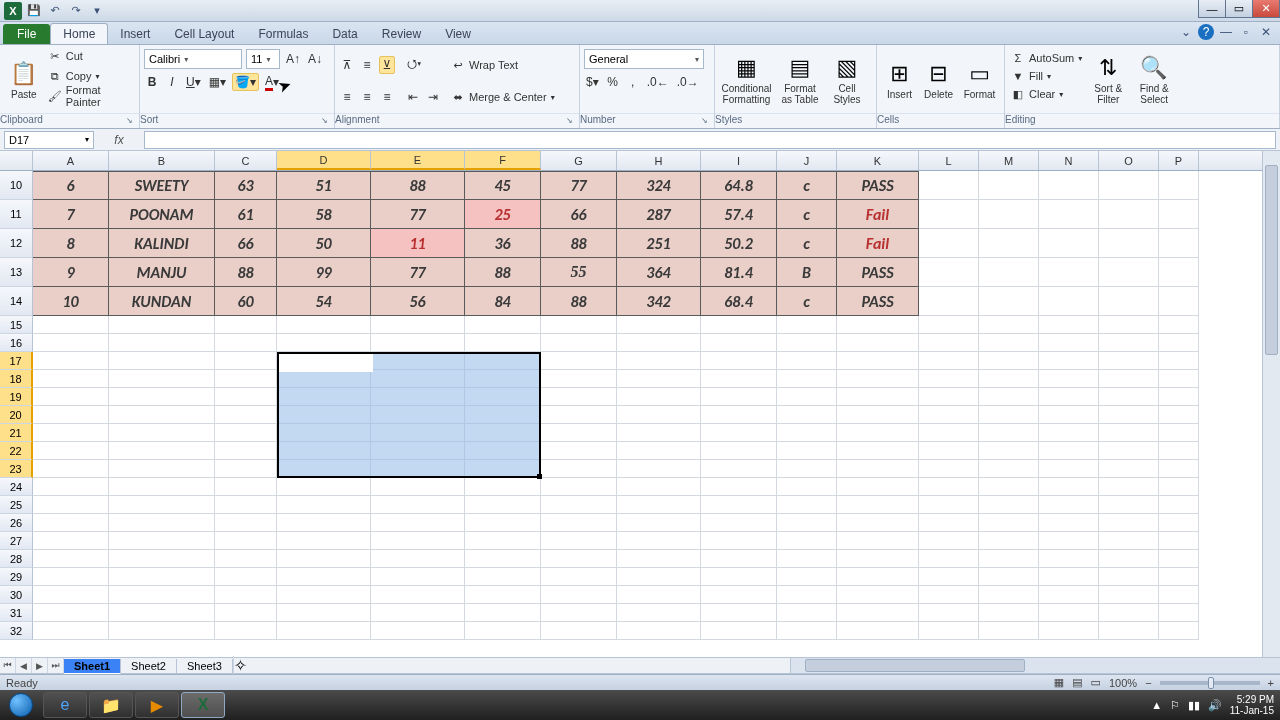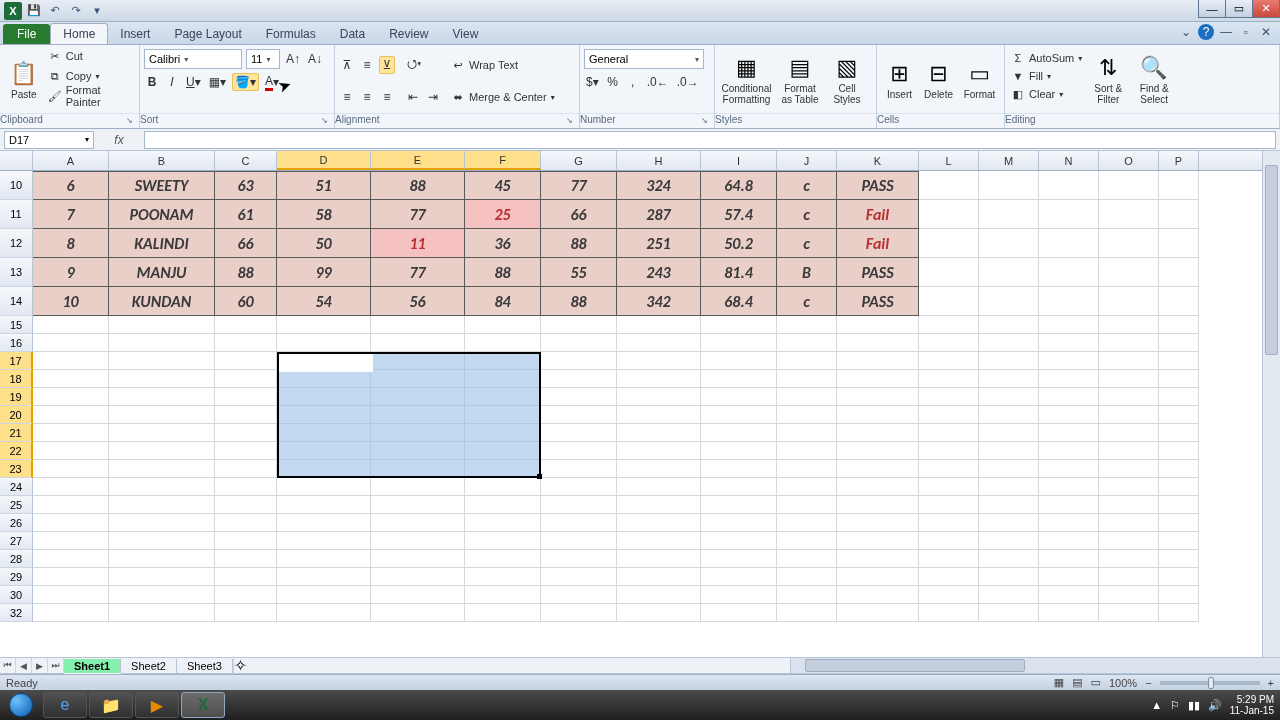--- a/index.html
+++ b/index.html
@@ -79,21 +79,21 @@
 .selection-box .activecell { position:absolute; background:#fff; }
 
 .vscroll { position:absolute; top:151px; right:0; width:18px; bottom:63px; background:#e3e9f1; border-left:1px solid #b7c4d6; }
 .vscroll .thumb { position:absolute; left:2px; right:2px; background:#c4cedc; border:1px solid #9fb0c5; border-radius:2px; }
 
 
 .sheettabs-row { position:absolute; bottom:46px; left:0; right:0; height:17px; display:flex; align-items:center; background:#eef2f7; border-top:1px solid #b7c4d6; border-bottom:1px solid #b7c4d6; }
 .sheet-nav { display:flex; gap:0; }
 .sheet-nav .sn { width:16px; height:15px; display:flex; align-items:center; justify-content:center; font-size:9px; color:#555; cursor:pointer; border-right:1px solid #cdd6e2; }
 .sheettab { font-size:11px; padding:1px 10px; border-right:1px solid #b7c4d6; cursor:pointer; }
-.sheettab.active { background:#86efac; border-bottom:1px solid #fff; font-weight:bold; margin-bottom:-1px; }
+.sheettab.active { background:#3b82f6; border-bottom:1px solid #fff; font-weight:bold; margin-bottom:-1px; }
 .hscroll { margin-left:auto; width:490px; height:15px; background:#dbe3ee; border-left:1px solid #b7c4d6; display:flex; align-items:center; position:relative; }
 .hscroll .hthumb { position:absolute; left:14px; width:220px; top:1px; bottom:1px; background:#c4cedc; border:1px solid #9fb0c5; border-radius:2px; }
 
 
 .status-bar { position:absolute; bottom:30px; left:0; right:0; height:16px; background:linear-gradient(#dde5f0,#c6d2e2); border-top:1px solid #9fb0c5; font-size:11px; display:flex; align-items:center; padding:0 6px; color:#444; }
 .status-bar .right { margin-left:auto; display:flex; align-items:center; gap:8px; }
 .zoom-slider { width:100px; height:4px; background:#a8b6c9; position:relative; }
 .zoom-slider .zthumb { position:absolute; left:48px; top:-4px; width:6px; height:12px; background:#e4eaf3; border:1px solid #7e91a9; border-radius:2px; }
 
 
@@ -122,21 +122,21 @@
     <div class="wbtn">—</div>
     <div class="wbtn">▭</div>
     <div class="wbtn close">✕</div>
   </div>
 </div>
 
 <div class="tab-row">
   <div class="file-tab">File</div>
   <div class="rtab active">Home</div>
   <div class="rtab">Insert</div>
-  <div class="rtab">Page Layout</div>
+  <div class="rtab">Cell Layout</div>
   <div class="rtab">Formulas</div>
   <div class="rtab">Data</div>
   <div class="rtab">Review</div>
   <div class="rtab">View</div>
   <div class="help-icons">
     <span>⌄</span>
     <span class="qmark">?</span>
     <span>—</span>
     <span>▫</span>
     <span>✕</span>
@@ -407,22 +407,22 @@
         <div class="gcell" style="width: 40px; height: 29px;"></div>
       </div>
       <div class="datarow">
         <div class="rh">13</div>
         <div class="dcell" style="width: 76px;">9</div>
         <div class="dcell" style="width: 106px;">MANJU</div>
         <div class="dcell" style="width: 62px;">88</div>
         <div class="dcell" style="width: 94px;">99</div>
         <div class="dcell" style="width: 94px;">77</div>
         <div class="dcell" style="width: 76px;">88</div>
-        <div class="dcell" style="width: 76px;">55</div>
-        <div class="dcell" style="width: 84px;">243</div>
+        <div class="dcell" style="width: 76px; font-family: Liberation Serif, serif;">55</div>
+        <div class="dcell" style="width: 84px;">364</div>
         <div class="dcell" style="width: 76px;">81.4</div>
         <div class="dcell" style="width: 60px;">B</div>
         <div class="dcell" style="width: 82px;">PASS</div>
         <div class="gcell" style="width: 60px; height: 29px;"></div>
         <div class="gcell" style="width: 60px; height: 29px;"></div>
         <div class="gcell" style="width: 60px; height: 29px;"></div>
         <div class="gcell" style="width: 60px; height: 29px;"></div>
         <div class="gcell" style="width: 40px; height: 29px;"></div>
       </div>
       <div class="datarow">
@@ -744,20 +744,39 @@
         <div class="gcell" style="width: 76px;"></div>
         <div class="gcell" style="width: 60px;"></div>
         <div class="gcell" style="width: 82px;"></div>
         <div class="gcell" style="width: 60px;"></div>
         <div class="gcell" style="width: 60px;"></div>
         <div class="gcell" style="width: 60px;"></div>
         <div class="gcell" style="width: 60px;"></div>
         <div class="gcell" style="width: 40px;"></div>
       </div>
       <div class="grow">
+        <div class="rh">31</div>
+        <div class="gcell" style="width: 76px;"></div>
+        <div class="gcell" style="width: 106px;"></div>
+        <div class="gcell" style="width: 62px;"></div>
+        <div class="gcell" style="width: 94px;"></div>
+        <div class="gcell" style="width: 94px;"></div>
+        <div class="gcell" style="width: 76px;"></div>
+        <div class="gcell" style="width: 76px;"></div>
+        <div class="gcell" style="width: 84px;"></div>
+        <div class="gcell" style="width: 76px;"></div>
+        <div class="gcell" style="width: 60px;"></div>
+        <div class="gcell" style="width: 82px;"></div>
+        <div class="gcell" style="width: 60px;"></div>
+        <div class="gcell" style="width: 60px;"></div>
+        <div class="gcell" style="width: 60px;"></div>
+        <div class="gcell" style="width: 60px;"></div>
+        <div class="gcell" style="width: 40px;"></div>
+      </div>
+      <div class="grow">
         <div class="rh">32</div>
         <div class="gcell" style="width: 76px;"></div>
         <div class="gcell" style="width: 106px;"></div>
         <div class="gcell" style="width: 62px;"></div>
         <div class="gcell" style="width: 94px;"></div>
         <div class="gcell" style="width: 94px;"></div>
         <div class="gcell" style="width: 76px;"></div>
         <div class="gcell" style="width: 76px;"></div>
         <div class="gcell" style="width: 84px;"></div>
         <div class="gcell" style="width: 76px;"></div>

